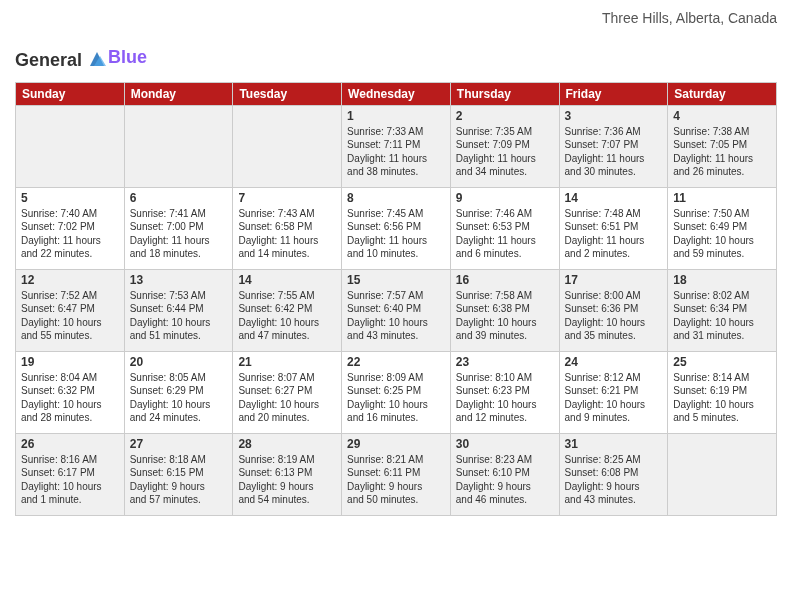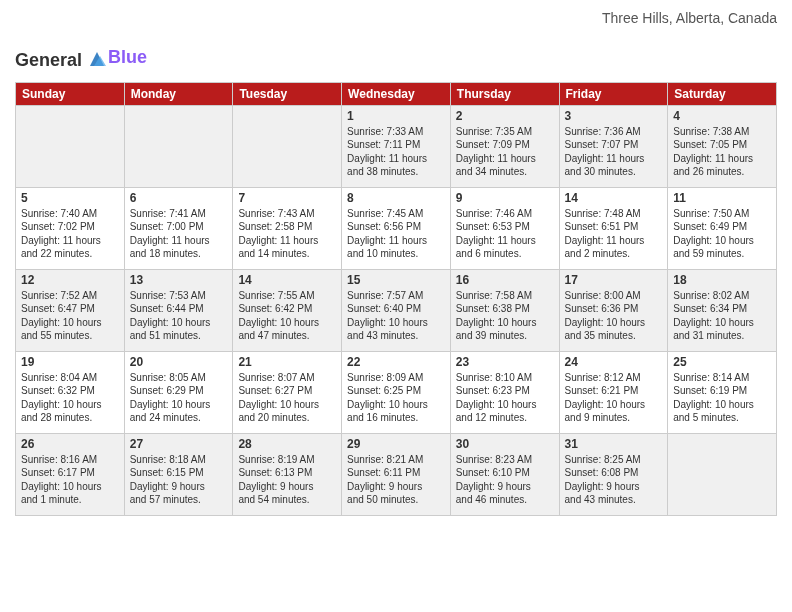--- a/index.html
+++ b/index.html
@@ -179,21 +179,21 @@
           <td>
             <div class="day-num">6</div>
             <div class="day-info" style="white-space: pre-line;">Sunrise: 7:41 AM
 Sunset: 7:00 PM
 Daylight: 11 hours
 and 18 minutes.</div>
           </td>
           <td>
             <div class="day-num">7</div>
             <div class="day-info" style="white-space: pre-line;">Sunrise: 7:43 AM
-Sunset: 2:58 PM
+Sunset: 6:58 PM
 Daylight: 11 hours
 and 14 minutes.</div>
           </td>
           <td>
             <div class="day-num">8</div>
             <div class="day-info" style="white-space: pre-line;">Sunrise: 7:45 AM
 Sunset: 6:56 PM
 Daylight: 11 hours
 and 10 minutes.</div>
           </td>

